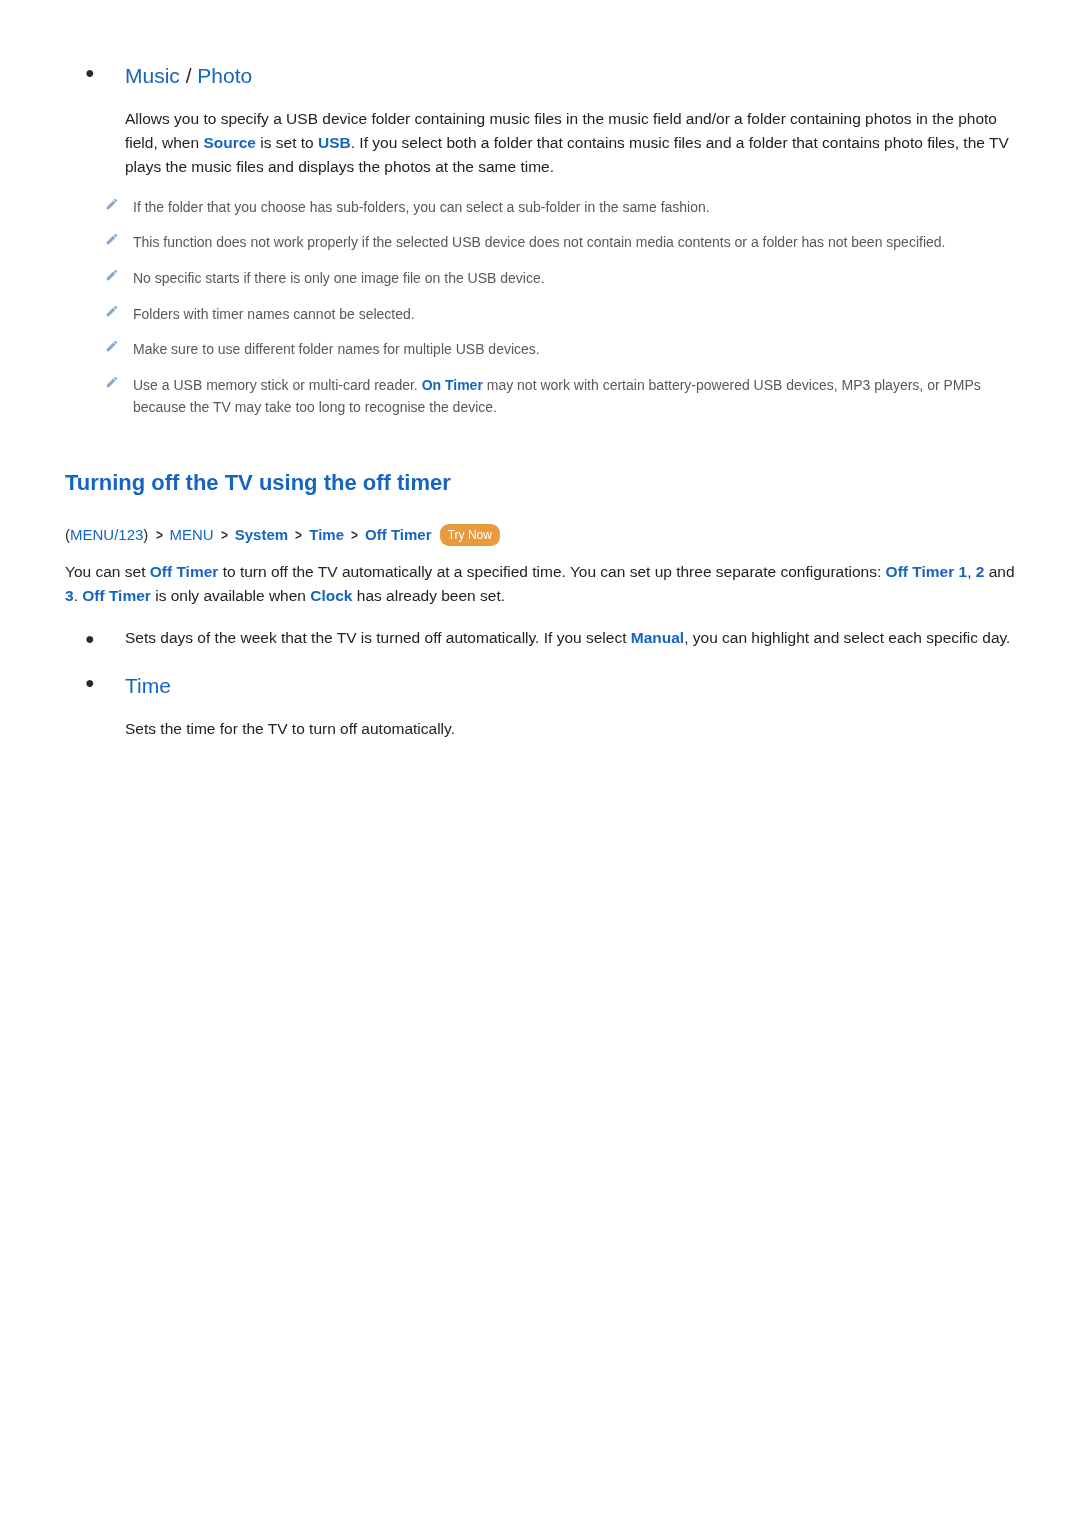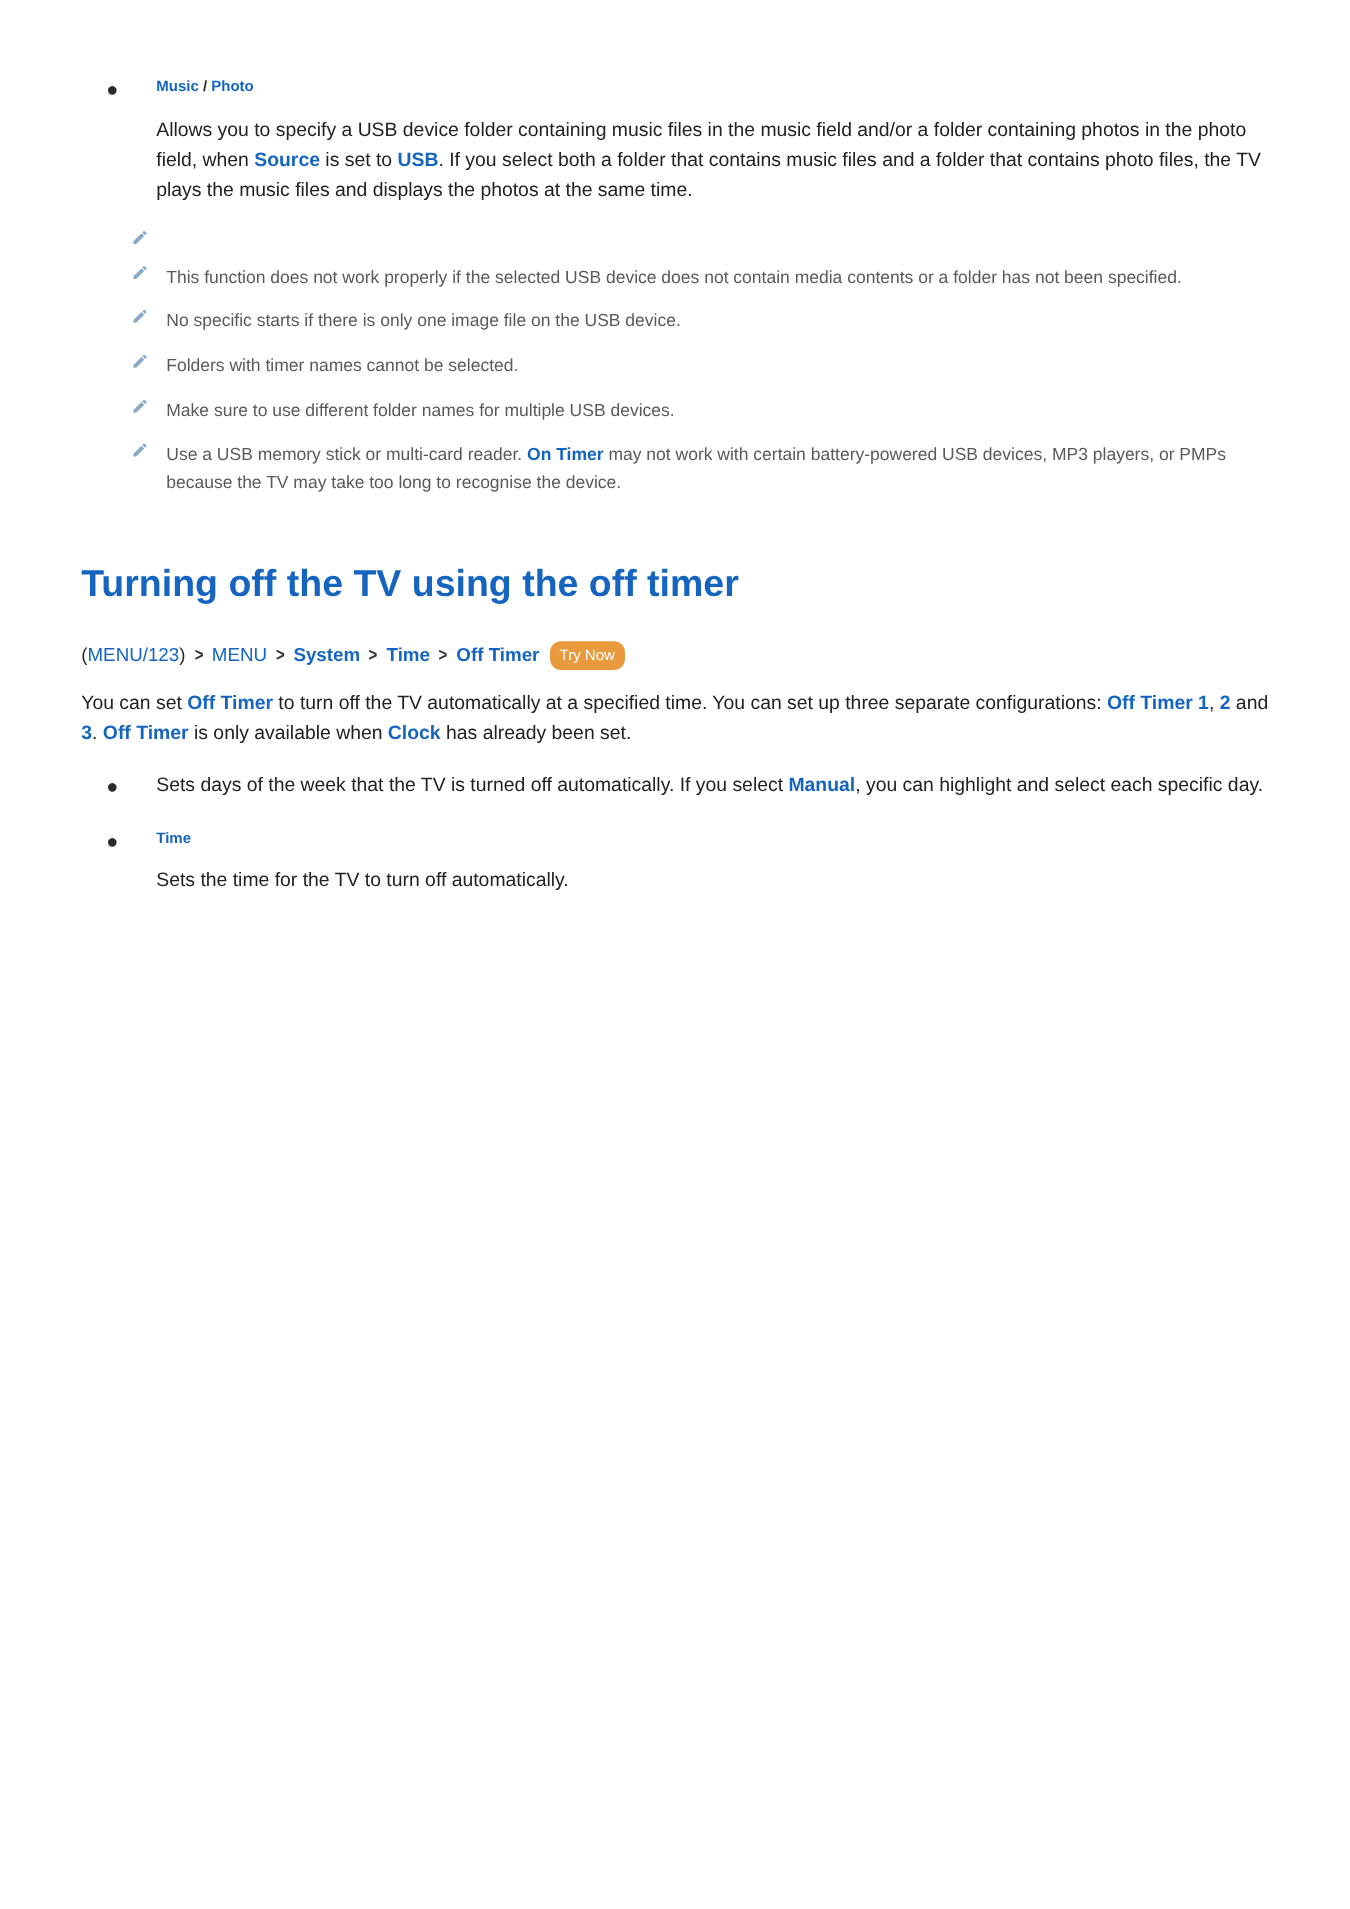--- a/index.html
+++ b/index.html
@@ -20,22 +20,22 @@
     }
     .bullet-dot {
       width: 40px;
       flex-shrink: 0;
       text-align: left;
       padding-left: 20px;
       font-size: 16px;
       line-height: 1.6;
     }
     .bullet-title-line {
-      font-size: 12px;
-      font-weight: bold;
+      font-size: 21px;
+      font-weight: normal;
       color: #1565c0;
       margin-bottom: 14px;
     }
     .bullet-body {
       font-size: 15.5px;
       color: #222;
       margin-bottom: 10px;
     }
     .note-row {
       display: flex;
@@ -50,21 +50,21 @@
       font-size: 15px;
       line-height: 1.4;
     }
     .note-text {
       font-size: 14px;
       color: #595959;
       line-height: 1.55;
     }
     .section-h2 {
       color: #1565c0;
-      font-size: 30px;
+      font-size: 22px;
       font-weight: 600;
       margin-top: 48px;
       margin-bottom: 22px;
     }
     .breadcrumb {
       font-size: 15px;
       margin-bottom: 14px;
     }
     .chev {
       display: inline-block;
@@ -105,20 +105,21 @@
     </div>
   </div>
 </div>
 
 <div class="note-row">
   <div class="pen-icon">
     <svg class="pen" width="14" height="14" viewBox="0 0 24 24">
         <path fill="#8aa9c7" d="M3 17.25V21h3.75L17.81 9.94l-3.75-3.75L3 17.25zM20.71 7.04a1 1 0 0 0 0-1.41l-2.34-2.34a1 1 0 0 0-1.41 0l-1.83 1.83 3.75 3.75 1.83-1.83z"></path>
       </svg>
   </div>
+  <div class="note-text">If the folder that you choose has sub-folders, you can select a sub-folder in the same fashion.</div>
 </div>
 
 <div class="note-row">
   <div class="pen-icon">
     <svg class="pen" width="14" height="14" viewBox="0 0 24 24">
         <path fill="#8aa9c7" d="M3 17.25V21h3.75L17.81 9.94l-3.75-3.75L3 17.25zM20.71 7.04a1 1 0 0 0 0-1.41l-2.34-2.34a1 1 0 0 0-1.41 0l-1.83 1.83 3.75 3.75 1.83-1.83z"></path>
       </svg>
   </div>
   <div class="note-text">This function does not work properly if the selected USB device does not contain media contents or a folder has not been specified.</div>
 </div>

